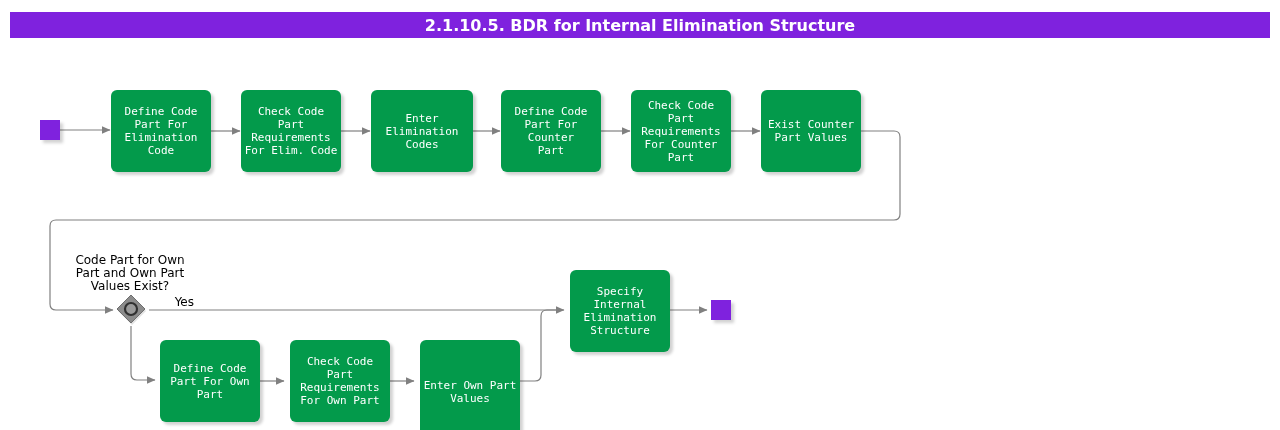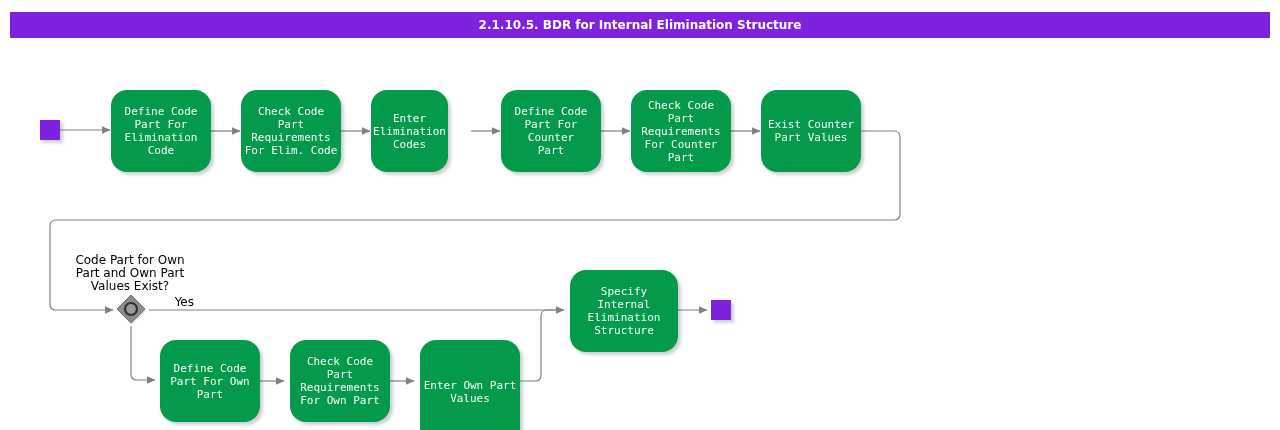--- a/index.html
+++ b/index.html
@@ -31,42 +31,42 @@
     height: 26px;
     background: #7F22DE;
     box-sizing: border-box;
     display: flex;
     align-items: center;
     justify-content: center;
   }
   .title-bar .title-text {
     color: #ffffff;
     font-family: "DejaVu Sans", sans-serif;
-    font-size: 12px;
+    font-size: 16px;
     font-weight: bold;
     letter-spacing: 0px;
     white-space: nowrap;
   }
 
   
   #wires {
     position: absolute;
     left: 0;
     top: 0;
     width: 1280px;
     height: 430px;
     pointer-events: none;
   }
 
   
   .node {
     position: absolute;
     box-sizing: border-box;
     background: #039A4B;
-    border-radius: 16px;
+    border-radius: 6px;
     color: #ffffff;
     display: flex;
     align-items: center;
     justify-content: center;
     text-align: center;
     font-family: "DejaVu Sans Mono", monospace;
     font-size: 11px;
     line-height: 13px;
     padding: 2px 3px;
     box-shadow: 3px 3px 3px rgba(0,0,0,0.18);
@@ -162,21 +162,21 @@
 Elimination Code</span>
   </div>
 
   <div class="node" style="left:241px; top:90px; width:100px; height:82px;">
     <span>Check Code
 Part
 Requirements
 For Elim. Code</span>
   </div>
 
-  <div class="node" style="left:371px; top:90px; width:77px; height:82px;">
+  <div class="node" style="left:371px; top:90px; width:102px; height:82px;">
     <span>Enter Elimination
 Codes</span>
   </div>
 
   <div class="node" style="left:501px; top:90px; width:100px; height:82px;">
     <span>Define Code
 Part For Counter
 Part</span>
   </div>
 
@@ -203,21 +203,21 @@
 Part
 Requirements
 For Own Part</span>
   </div>
 
   <div class="node" style="left:420px; top:340px; width:100px; height:104px;">
     <span>Enter Own Part
 Values</span>
   </div>
 
-  <div class="node" style="left:570px; top:270px; width:108px; height:82px;">
+  <div class="node" style="left:570px; top:270px; width:100px; height:82px;">
     <span>Specify Internal
 Elimination
 Structure</span>
   </div>
 
   <div class="decision" style="left:115px; top:294px;">
     <svg width="32" height="32" viewBox="0 0 32 32" xmlns="http://www.w3.org/2000/svg">
       <polygon points="17,3 31,17 17,31 3,17" fill="#C8C8C8" opacity="0.55"></polygon>
       <polygon points="16,1 30,15 16,29 2,15" fill="#8C8C8C" stroke="#6E6E6E" stroke-width="1"></polygon>
       <circle cx="16" cy="15" r="6" fill="#9A9A9A" stroke="#303030" stroke-width="2.2"></circle>

